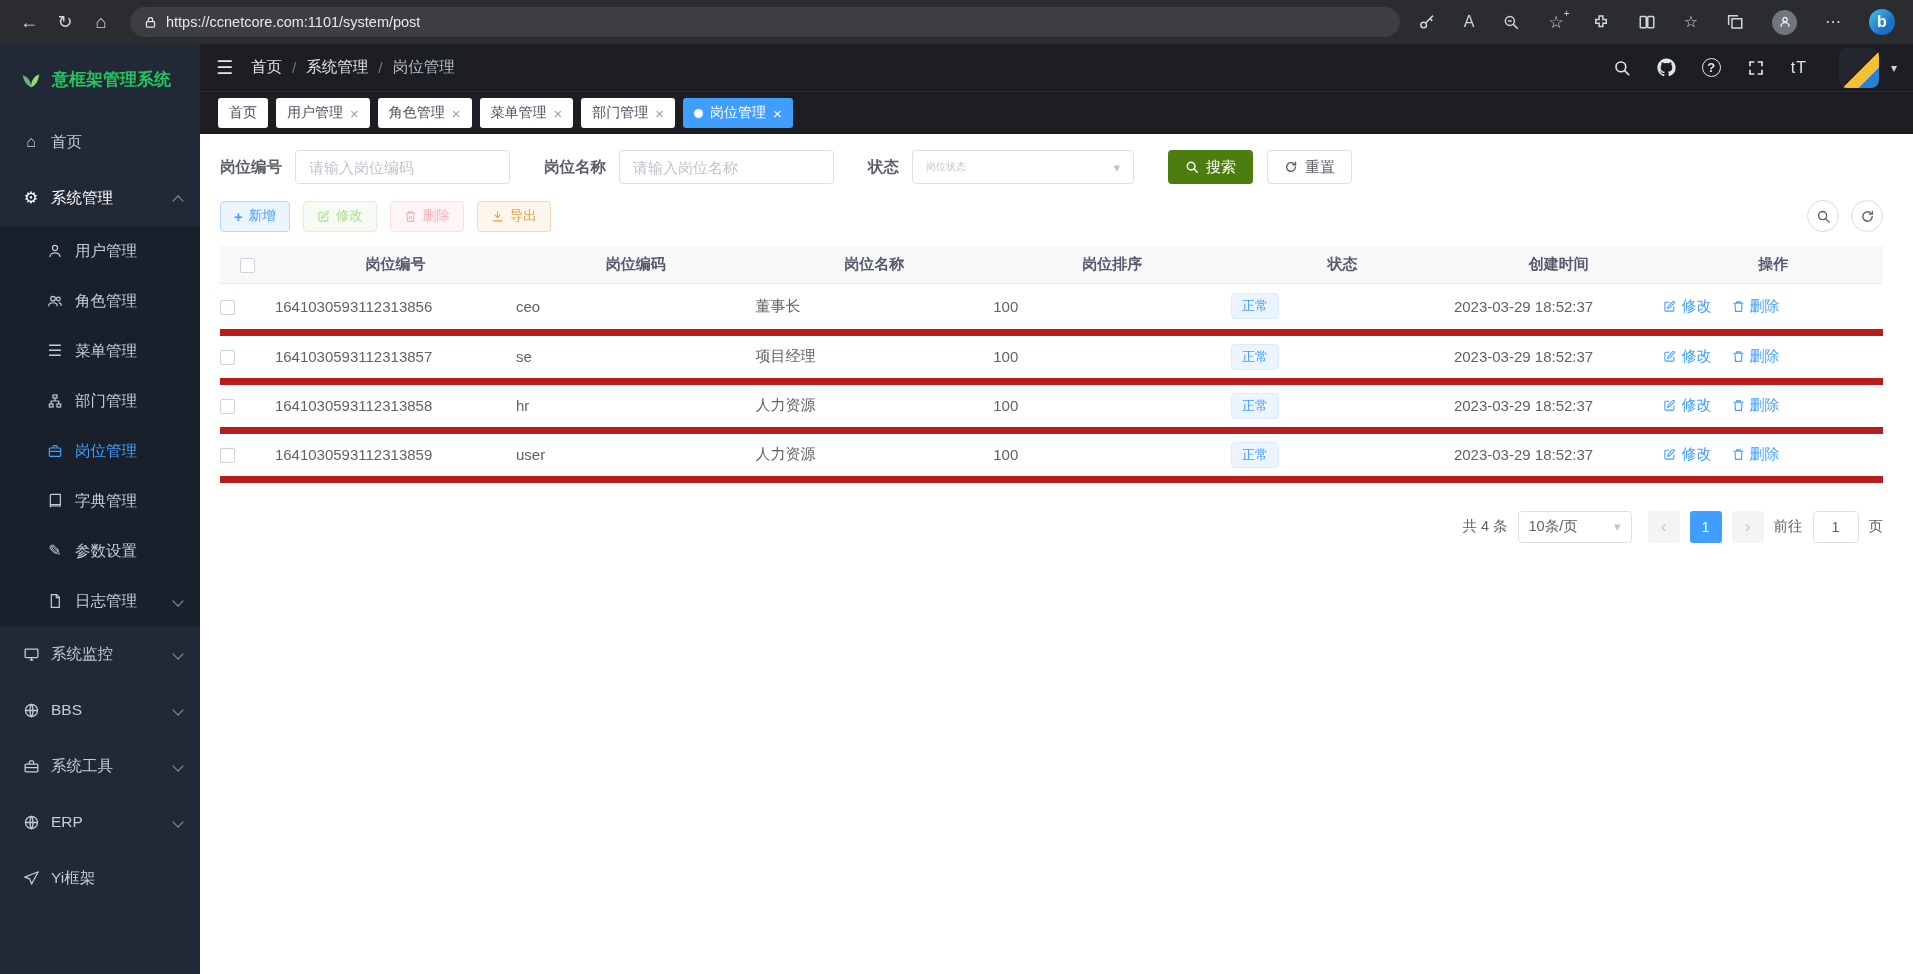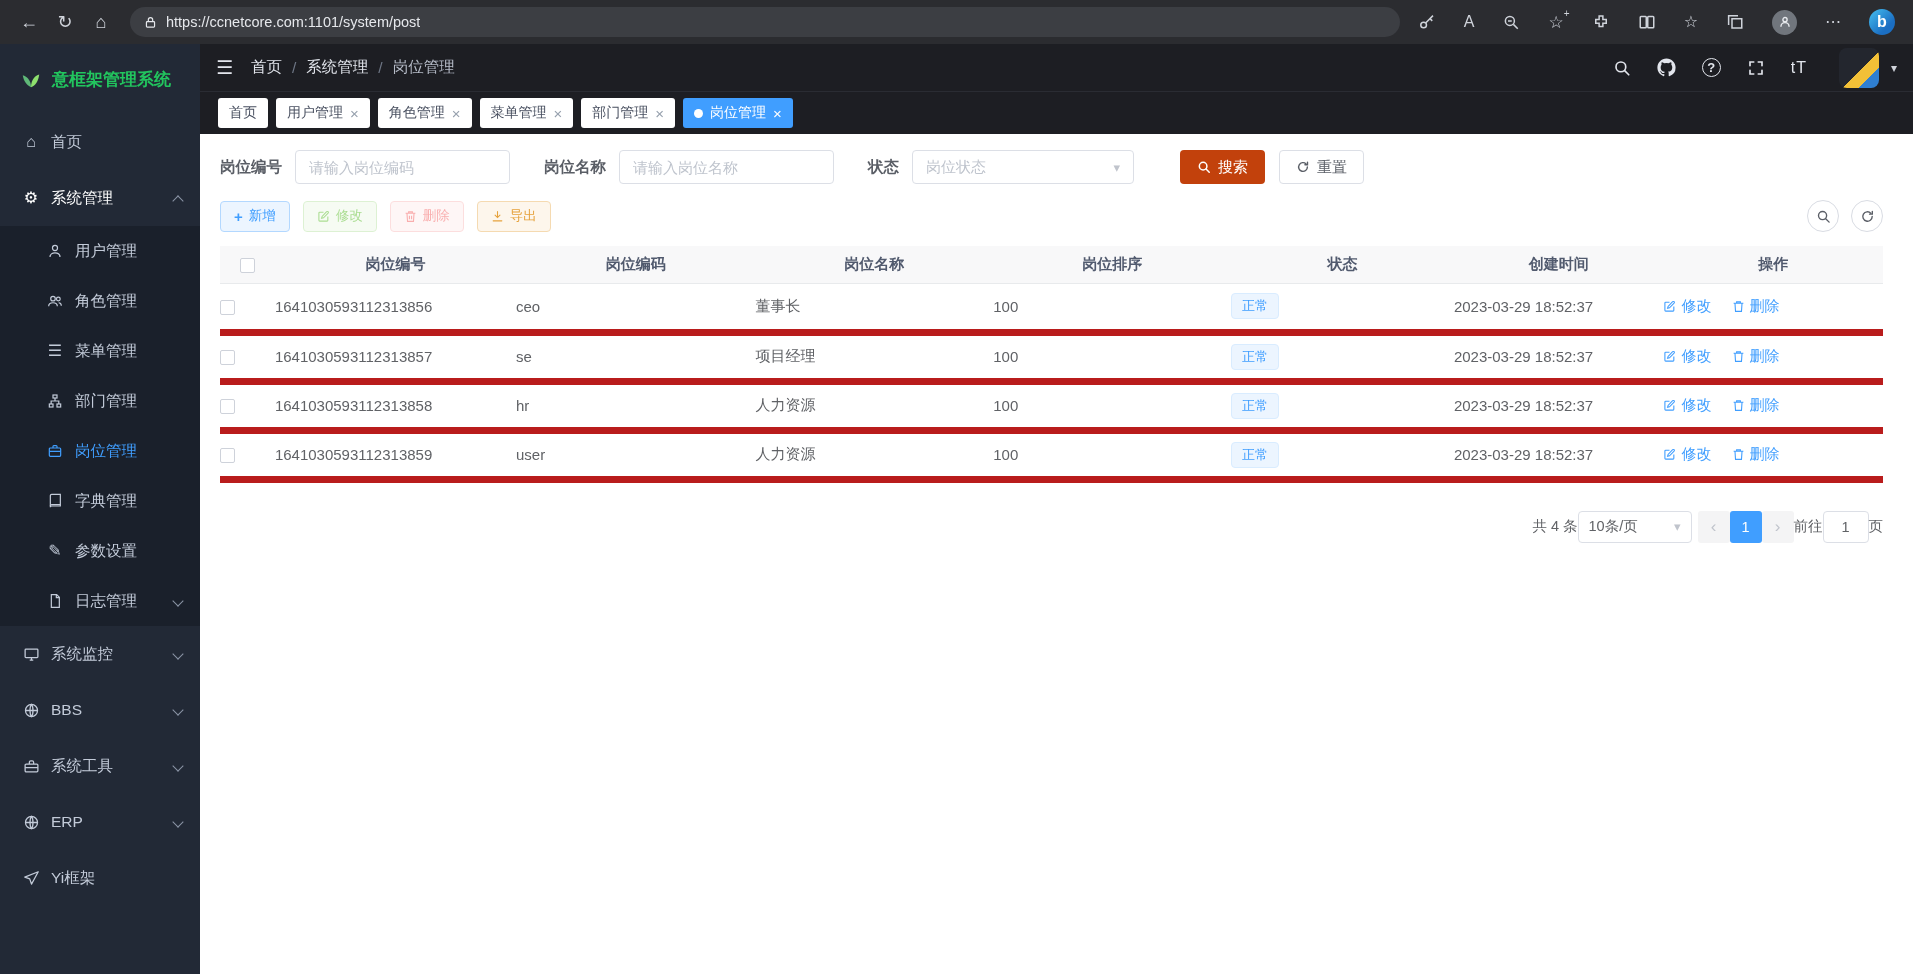--- a/index.html
+++ b/index.html
@@ -77,25 +77,25 @@
 
   .search-form { display:flex; align-items:center; margin-bottom:16px; }
   .form-item { display:flex; align-items:center; margin-right:34px; }
   .form-label { font-size:15.5px; font-weight:700; color:#5a5e66; margin-right:13px; white-space:nowrap; }
   .input { width:215px; height:34px; border:1px solid #dcdfe6; border-radius:4px;
     padding:0 13px; font-size:15px; color:#606266; outline:none;
     font-family:"Liberation Sans","DejaVu Sans",sans-serif; }
   .input::placeholder { color:#bfc4cd; }
   .select { width:222px; height:34px; border:1px solid #dcdfe6; border-radius:4px;
     display:flex; align-items:center; justify-content:space-between; padding:0 13px; cursor:pointer; }
-  .select .ph { color:#bfc4cd; font-size:15px; }
+  .select .ph { color:#bfc4cd; font-size:10px; }
   .sel-caret { color:#c0c4cc; font-size:13px; }
   .btn { height:34px; border-radius:4px; font-size:15px; display:inline-flex;
     align-items:center; gap:7px; padding:0 16px; cursor:pointer; border:1px solid transparent; }
-  .btn-primary { background:#c2410c; color:#fff; margin-left:12px; }
+  .btn-primary { background:#4d7c0f; color:#fff; margin-left:0; }
   .btn-plain { background:#fff; border-color:#dcdfe6; color:#5a5e66; margin-left:14px; }
 
   .toolbar { display:flex; align-items:center; margin-bottom:14px; }
   .tbtn { height:31px; padding:0 13px; font-size:13.5px; border-radius:4px;
     display:inline-flex; align-items:center; gap:6px; margin-right:13px;
     border:1px solid; cursor:pointer; white-space:nowrap; }
   .tbtn.add    { color:#409eff; background:#ecf5ff; border-color:#b3d8ff; }
   .tbtn.edit   { color:#67c23a; background:#f0f9eb; border-color:#c2e7b0; opacity:.55; }
   .tbtn.del    { color:#f56c6c; background:#fef0f0; border-color:#fbc4c4; opacity:.55; }
   .tbtn.export { color:#e6a23c; background:#fdf6ec; border-color:#f5dab1; }
@@ -110,21 +110,21 @@
   .grid tbody td { height:49px; text-align:left; font-size:15px; color:#606266;
     border-bottom:7px solid #b91c1c; white-space:nowrap; }
   .cb { width:15px; height:15px; border:1px solid #ced2da; border-radius:2px;
     background:#fff; display:inline-block; vertical-align:middle; cursor:pointer; }
   .tag-normal { display:inline-block; padding:3px 10px; background:#ecf5ff;
     border:1px solid #d9ecff; color:#409eff; border-radius:4px; font-size:13px; line-height:18px; }
   .link { color:#409eff; font-size:15px; display:inline-flex; align-items:center; gap:5px; cursor:pointer; }
   .link + .link { margin-left:16px; }
 
   .pagination { display:flex; align-items:center; justify-content:flex-end;
-    margin-top:28px; font-size:14.5px; color:#606266; }
+    margin-top:28px; gap:10px; font-size:14.5px; color:#606266; }
   .page-size { width:114px; height:32px; border:1px solid #dcdfe6; border-radius:4px;
     display:flex; align-items:center; justify-content:space-between; padding:0 10px;
     color:#606266; cursor:pointer; margin-right:6px; }
   .page-btn { min-width:32px; height:32px; background:#f4f4f5; color:#c0c4cc; border-radius:3px;
     display:flex; align-items:center; justify-content:center; font-size:17px; cursor:pointer; }
   .page-btn.current { background:#409eff; color:#fff; font-size:14.5px; }
   .goto-input { width:46px; height:32px; border:1px solid #dcdfe6; border-radius:4px;
     text-align:center; font-size:14.5px; color:#606266; outline:none;
     font-family:"Liberation Sans","DejaVu Sans",sans-serif; }
 

